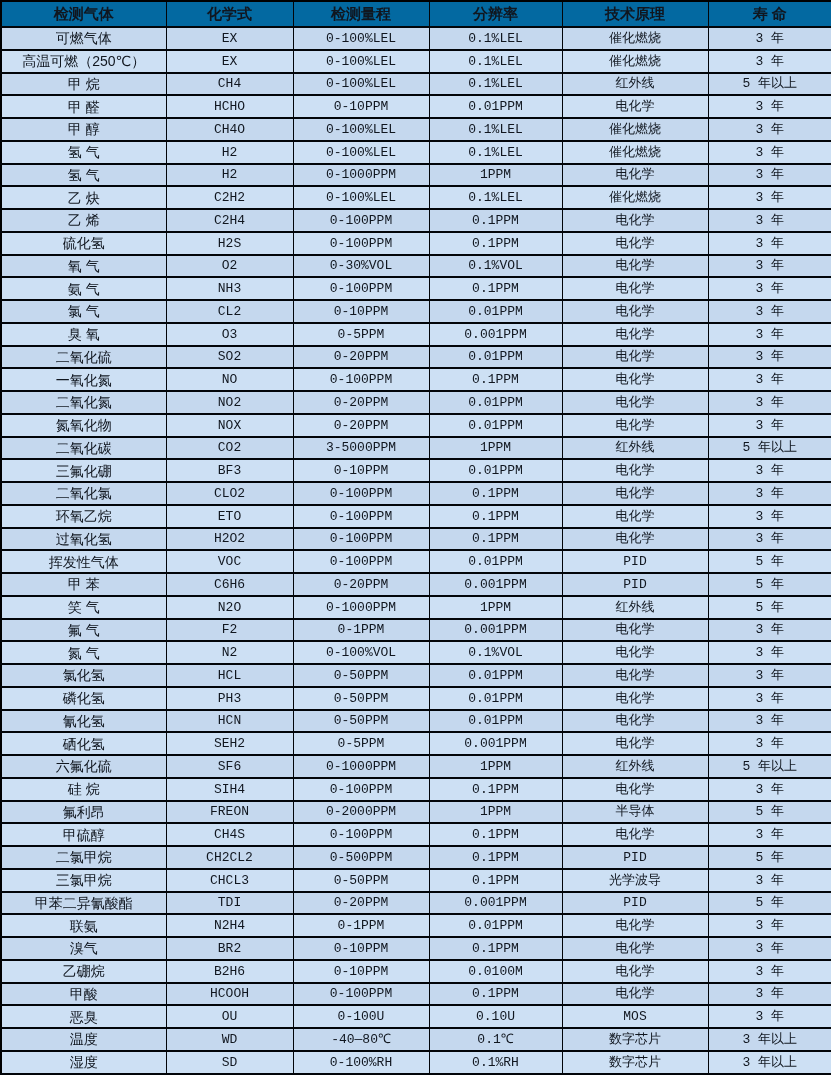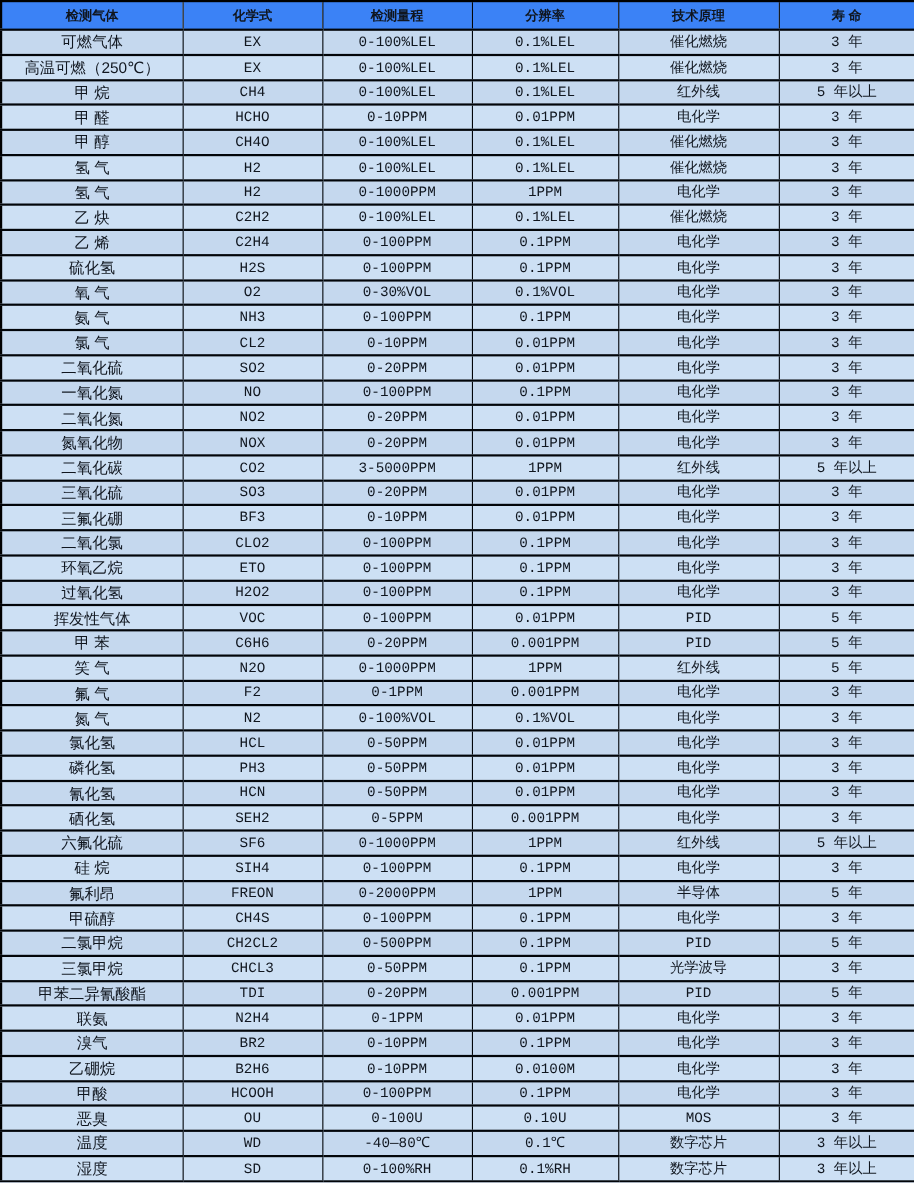--- a/index.html
+++ b/index.html
@@ -27,23 +27,23 @@
     border-bottom-width: 2px;
     text-align: center;
     vertical-align: middle;
     padding: 0;
     overflow: hidden;
     white-space: nowrap;
     color: #10161f;
   }
   th {
     height: 24px;
-    background: #3b82f6;
+    background: #0369a1;
     font-family: "Liberation Sans", "DejaVu Sans", sans-serif;
-    font-size: 12px;
+    font-size: 15px;
     font-weight: bold;
     border-bottom-width: 2px;
   }
   td {
     font-family: "Liberation Mono", "DejaVu Sans Mono", monospace;
     font-size: 13px;
     line-height: 1;
   }
   td.gas {
     font-family: "Liberation Sans", "DejaVu Sans", sans-serif;
@@ -174,20 +174,28 @@
       </tr>
       <tr>
         <td class="gas">氯 气</td>
         <td>CL2</td>
         <td>0-10PPM</td>
         <td>0.01PPM</td>
         <td>电化学</td>
         <td>3 年</td>
       </tr>
       <tr>
+        <td class="gas">臭 氧</td>
+        <td>O3</td>
+        <td>0-5PPM</td>
+        <td>0.001PPM</td>
+        <td>电化学</td>
+        <td>3 年</td>
+      </tr>
+      <tr>
         <td class="gas">二氧化硫</td>
         <td>SO2</td>
         <td>0-20PPM</td>
         <td>0.01PPM</td>
         <td>电化学</td>
         <td>3 年</td>
       </tr>
       <tr>
         <td class="gas">一氧化氮</td>
         <td>NO</td>
@@ -214,28 +222,20 @@
       </tr>
       <tr>
         <td class="gas">二氧化碳</td>
         <td>CO2</td>
         <td>3-5000PPM</td>
         <td>1PPM</td>
         <td>红外线</td>
         <td>5 年以上</td>
       </tr>
       <tr>
-        <td class="gas">三氧化硫</td>
-        <td>SO3</td>
-        <td>0-20PPM</td>
-        <td>0.01PPM</td>
-        <td>电化学</td>
-        <td>3 年</td>
-      </tr>
-      <tr>
         <td class="gas">三氟化硼</td>
         <td>BF3</td>
         <td>0-10PPM</td>
         <td>0.01PPM</td>
         <td>电化学</td>
         <td>3 年</td>
       </tr>
       <tr>
         <td class="gas">二氧化氯</td>
         <td>CLO2</td>

